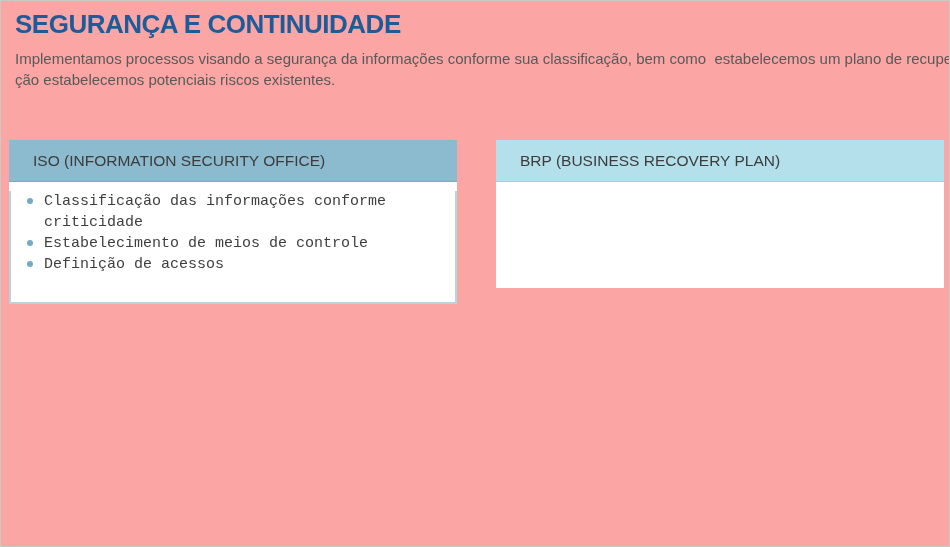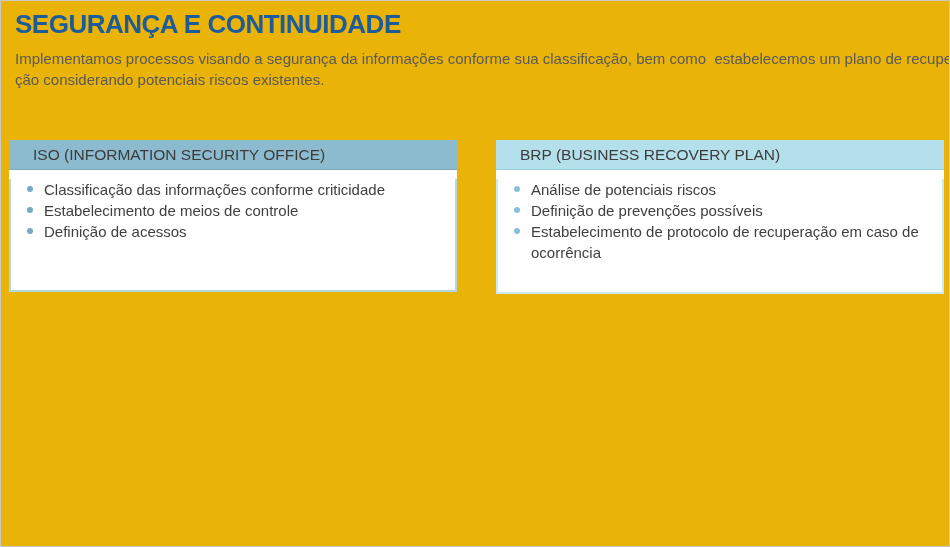--- a/index.html
+++ b/index.html
@@ -18,21 +18,21 @@
     --page-border: #C9C9C9;
   }
   * { margin: 0; padding: 0; box-sizing: border-box; }
   html, body { background: #ffffff; }
   body { font-family: "Liberation Sans", "DejaVu Sans", sans-serif; }
 
   .page {
     position: relative;
     width: 950px;
     height: 547px;
-    background: #eab308;
+    background: #fca5a5;
     border: 1px solid var(--page-border);
     overflow: hidden;
   }
 
   .page-title {
     position: absolute;
     left: 14px;
     top: 8px;
     font-size: 26px;
     font-weight: bold;
@@ -57,21 +57,21 @@
     top: 139px;
     width: 448px;
     background: #ffffff;
   }
   .panel-iso  { left: 8px;  height: 146px; }
   .panel-brp  { left: 495px; height: 148px; }
 
   .panel-header {
     display: flex;
     align-items: center;
-    height: 30px;
+    height: 42px;
     padding-left: 24px;
     font-size: 15.5px;
     color: var(--header-text);
   }
   .panel-iso .panel-header {
     background: var(--iso-header-bg);
     border-bottom: 1px solid var(--iso-header-edge);
   }
   .panel-brp .panel-header {
     background: var(--brp-header-bg);
@@ -85,20 +85,21 @@
     border-style: solid;
     background: #ffffff;
   }
   .panel-iso .panel-body { border-color: var(--iso-border); }
   .panel-brp .panel-body { border-color: var(--brp-border); }
 
   .panel-list {
     list-style: none;
     margin: 9px 4px 0 0;
     padding: 0 14px 0 12px;
+    font-family: Liberation Mono, monospace;
   }
   .panel-list li {
     position: relative;
     padding-left: 21px;
     font-size: 15px;
     line-height: 21px;
     color: var(--item-text);
   }
   .panel-list li::before {
     content: "";
@@ -114,38 +115,31 @@
 </style>
 </head>
 <body>
 
 <div class="page">
 
   <h1 class="page-title">SEGURANÇA E CONTINUIDADE</h1>
 
   <div class="intro">
     <div class="intro-line">Implementamos processos visando a segurança da informações conforme sua classificação, bem como  estabelecemos um plano de recupera-</div>
-    <div class="intro-line">ção considerando potenciais riscos existentes.</div>
+    <div class="intro-line">ção estabelecemos potenciais riscos existentes.</div>
   </div>
 
   <section class="panel panel-iso">
     <header class="panel-header">ISO (INFORMATION SECURITY OFFICE)</header>
     <div class="panel-body">
       <ul class="panel-list">
           <li>Classificação das informações conforme criticidade</li>
           <li>Estabelecimento de meios de controle</li>
           <li>Definição de acessos</li>
         </ul>
     </div>
   </section>
 
   <section class="panel panel-brp">
     <header class="panel-header">BRP (BUSINESS RECOVERY PLAN)</header>
-    <div class="panel-body">
-      <ul class="panel-list">
-          <li>Análise de potenciais riscos</li>
-          <li>Definição de prevenções possíveis</li>
-          <li>Estabelecimento de protocolo de recuperação em caso de ocorrência</li>
-        </ul>
-    </div>
   </section>
 
 </div>
 
 </body></html>

